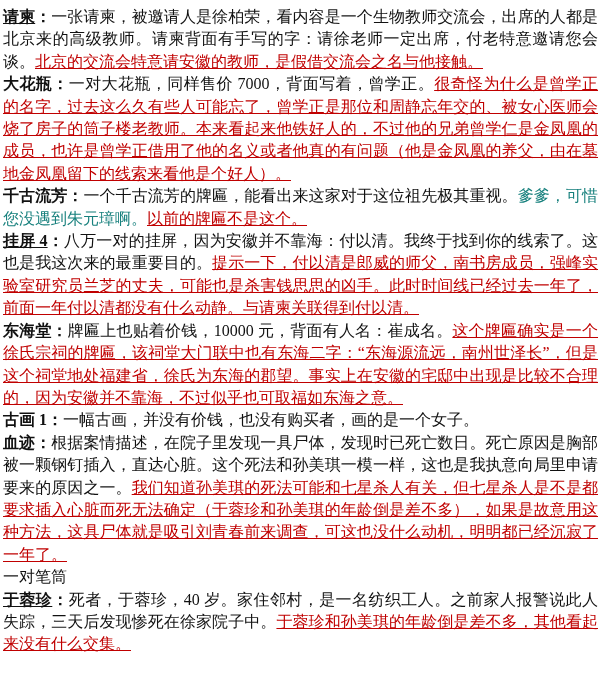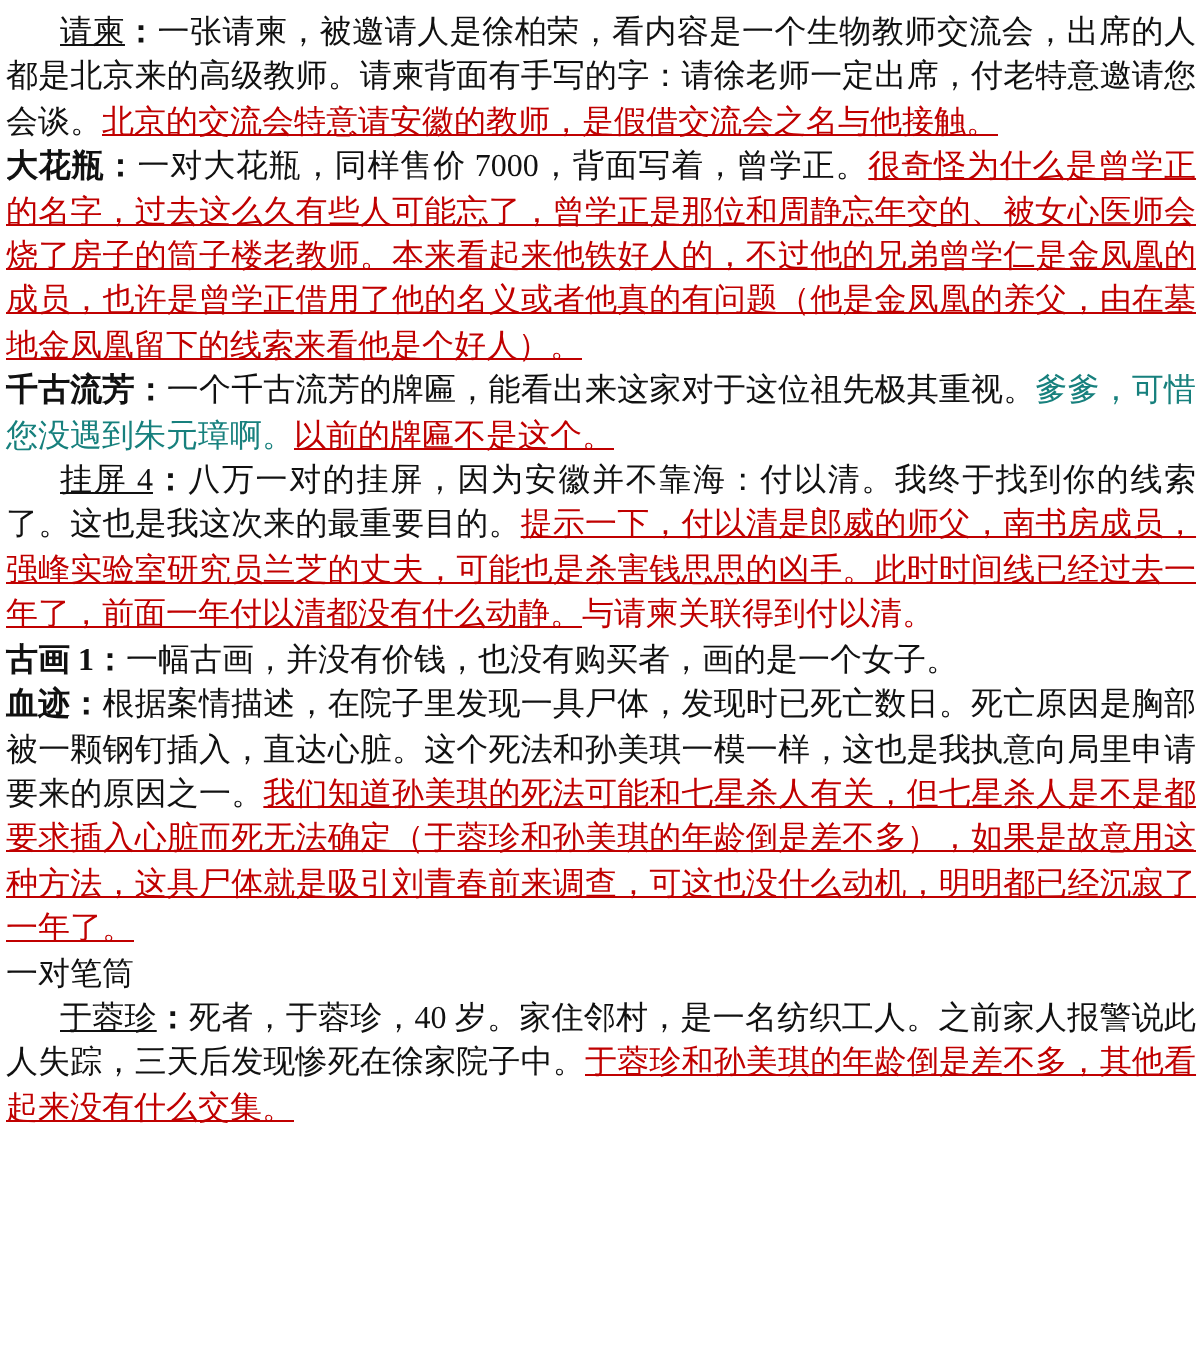--- a/index.html
+++ b/index.html
@@ -19,32 +19,33 @@
     padding: 6px 2px 0 3px;
     font-family: "Liberation Serif", "DejaVu Serif", serif;
     font-size: 16px;
     line-height: 22.4px;
     color: var(--ink);
     text-align: justify;
   }
   .doc-page p { margin: 0; }
   .r-body   { color: var(--ink); }
   .r-head   { color: var(--ink); font-weight: 700; }
-  .r-head-u { color: var(--ink); font-weight: 400; text-decoration: underline; margin-left: 27px; }
+  .r-head-u { color: var(--ink); font-weight: 700; text-decoration: underline; }
   .r-red    { color: var(--red); text-decoration: underline; }
-  .r-red-u  { color: var(--red); }
+  .r-red-u  { color: var(--red); text-decoration: underline; }
   .r-teal   { color: var(--teal); }
 </style>
 </head>
 <body>
 
 <main class="doc-page">
   <div>
       <p><span class="r-head-u">请柬</span><span class="r-head">：</span><span class="r-body">一张请柬，被邀请人是徐柏荣，看内容是一个生物教师交流会，出席的人都是北京来的高级教师。请柬背面有手写的字：请徐老师一定出席，付老特意邀请您会谈。</span><span class="r-red">北京的交流会特意请安徽的教师，是假借交流会之名与他接触。</span></p>
       <p><span class="r-head">大花瓶：</span><span class="r-body">一对大花瓶，同样售价 7000，背面写着，曾学正。</span><span class="r-red">很奇怪为什么是曾学正的名字，过去这么久有些人可能忘了，曾学正是那位和周静忘年交的、被女心医师会烧了房子的筒子楼老教师。本来看起来他铁好人的，不过他的兄弟曾学仁是金凤凰的成员，也许是曾学正借用了他的名义或者他真的有问题（他是金凤凰的养父，由在墓地金凤凰留下的线索来看他是个好人）。</span></p>
       <p><span class="r-head">千古流芳：</span><span class="r-body">一个千古流芳的牌匾，能看出来这家对于这位祖先极其重视。</span><span class="r-teal">爹爹，可惜您没遇到朱元璋啊。</span><span class="r-red">以前的牌匾不是这个。</span></p>
       <p><span class="r-head-u">挂屏 4</span><span class="r-head">：</span><span class="r-body">八万一对的挂屏，因为安徽并不靠海：付以清。我终于找到你的线索了。这也是我这次来的最重要目的。</span><span class="r-red">提示一下，付以清是郎威的师父，南书房成员，强峰实验室研究员兰芝的丈夫，可能也是杀害钱思思的凶手。此时时间线已经过去一年了，前面一年付以清都没有什么动静。</span><span class="r-red-u">与请柬关联得到付以清。</span></p>
+      <p><span class="r-head">东海堂：</span><span class="r-body">牌匾上也贴着价钱，10000 元，背面有人名：崔成名。</span><span class="r-red">这个牌匾确实是一个徐氏宗祠的牌匾，该祠堂大门联中也有东海二字：“东海源流远，南州世泽长”，但是这个祠堂地处福建省，徐氏为东海的郡望。事实上在安徽的宅邸中出现是比较不合理的，因为安徽并不靠海，不过似乎也可取福如东海之意。</span></p>
       <p><span class="r-head">古画 1：</span><span class="r-body">一幅古画，并没有价钱，也没有购买者，画的是一个女子。</span></p>
       <p><span class="r-head">血迹：</span><span class="r-body">根据案情描述，在院子里发现一具尸体，发现时已死亡数日。死亡原因是胸部被一颗钢钉插入，直达心脏。这个死法和孙美琪一模一样，这也是我执意向局里申请要来的原因之一。</span><span class="r-red">我们知道孙美琪的死法可能和七星杀人有关，但七星杀人是不是都要求插入心脏而死无法确定（于蓉珍和孙美琪的年龄倒是差不多），如果是故意用这种方法，这具尸体就是吸引刘青春前来调查，可这也没什么动机，明明都已经沉寂了一年了。</span></p>
       <p><span class="r-body">一对笔筒</span></p>
       <p><span class="r-head-u">于蓉珍</span><span class="r-head">：</span><span class="r-body">死者，于蓉珍，40 岁。家住邻村，是一名纺织工人。之前家人报警说此人失踪，三天后发现惨死在徐家院子中。</span><span class="r-red">于蓉珍和孙美琪的年龄倒是差不多，其他看起来没有什么交集。</span></p>
     </div>
 </main>
 
 </body></html>

